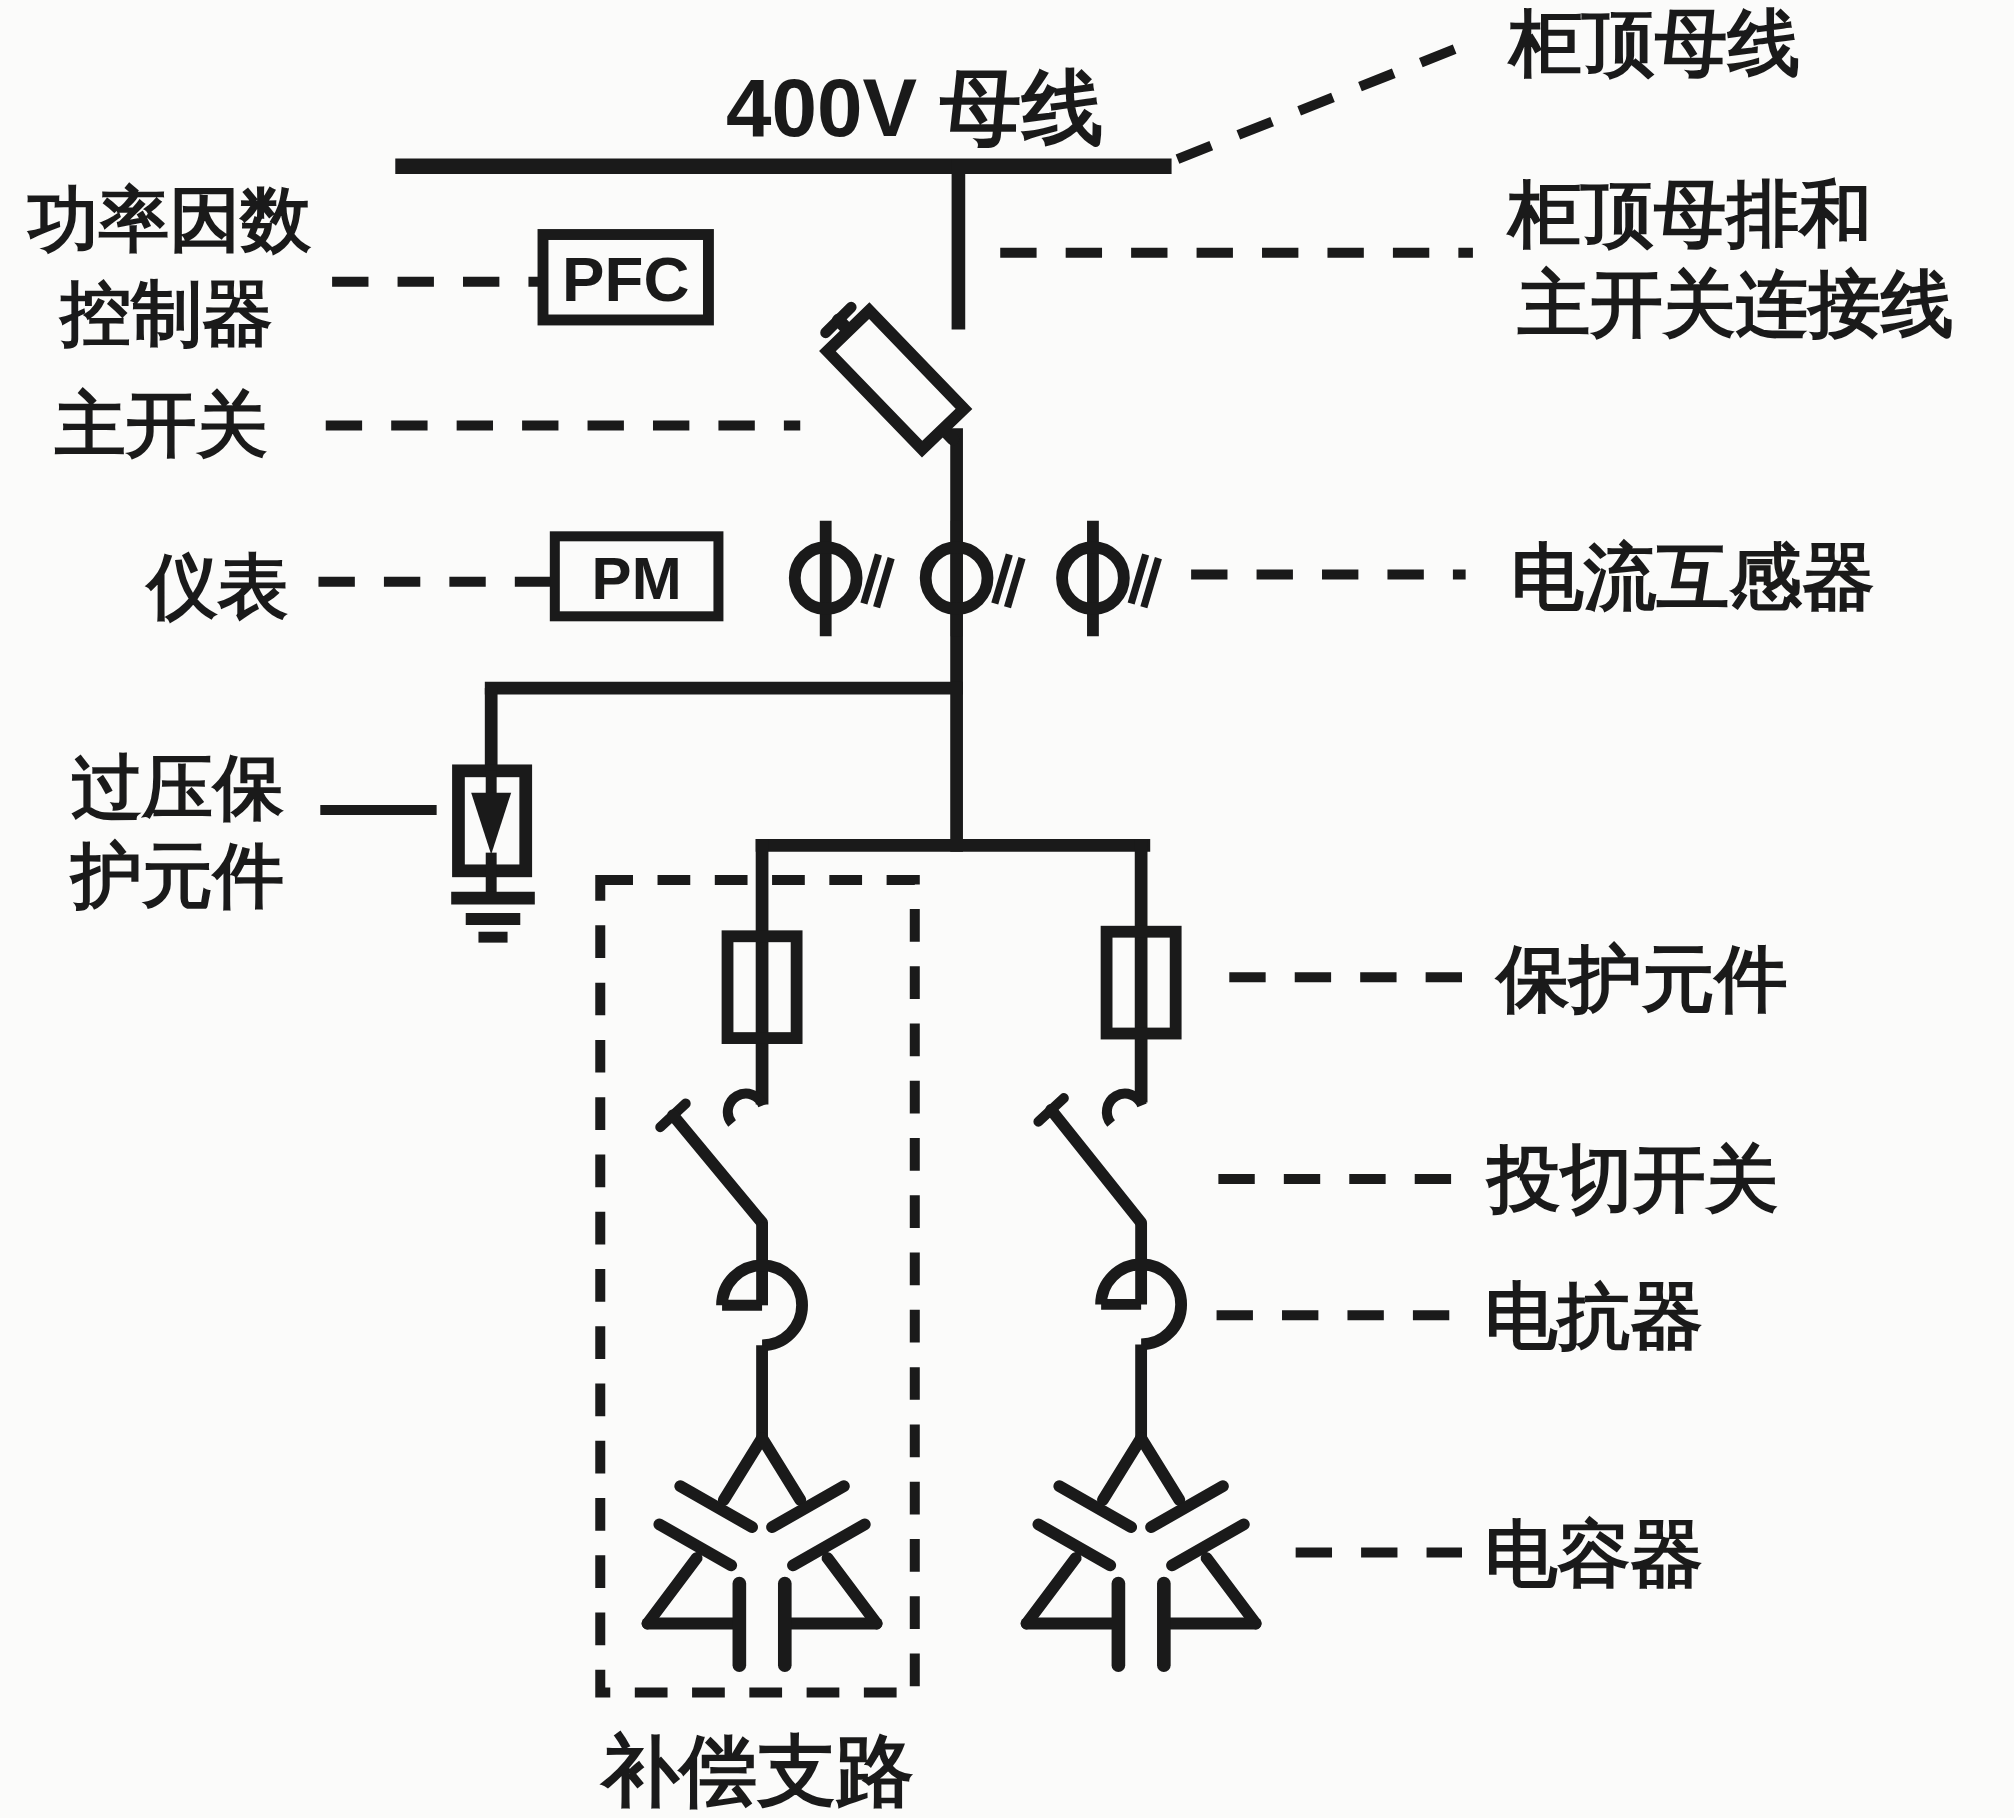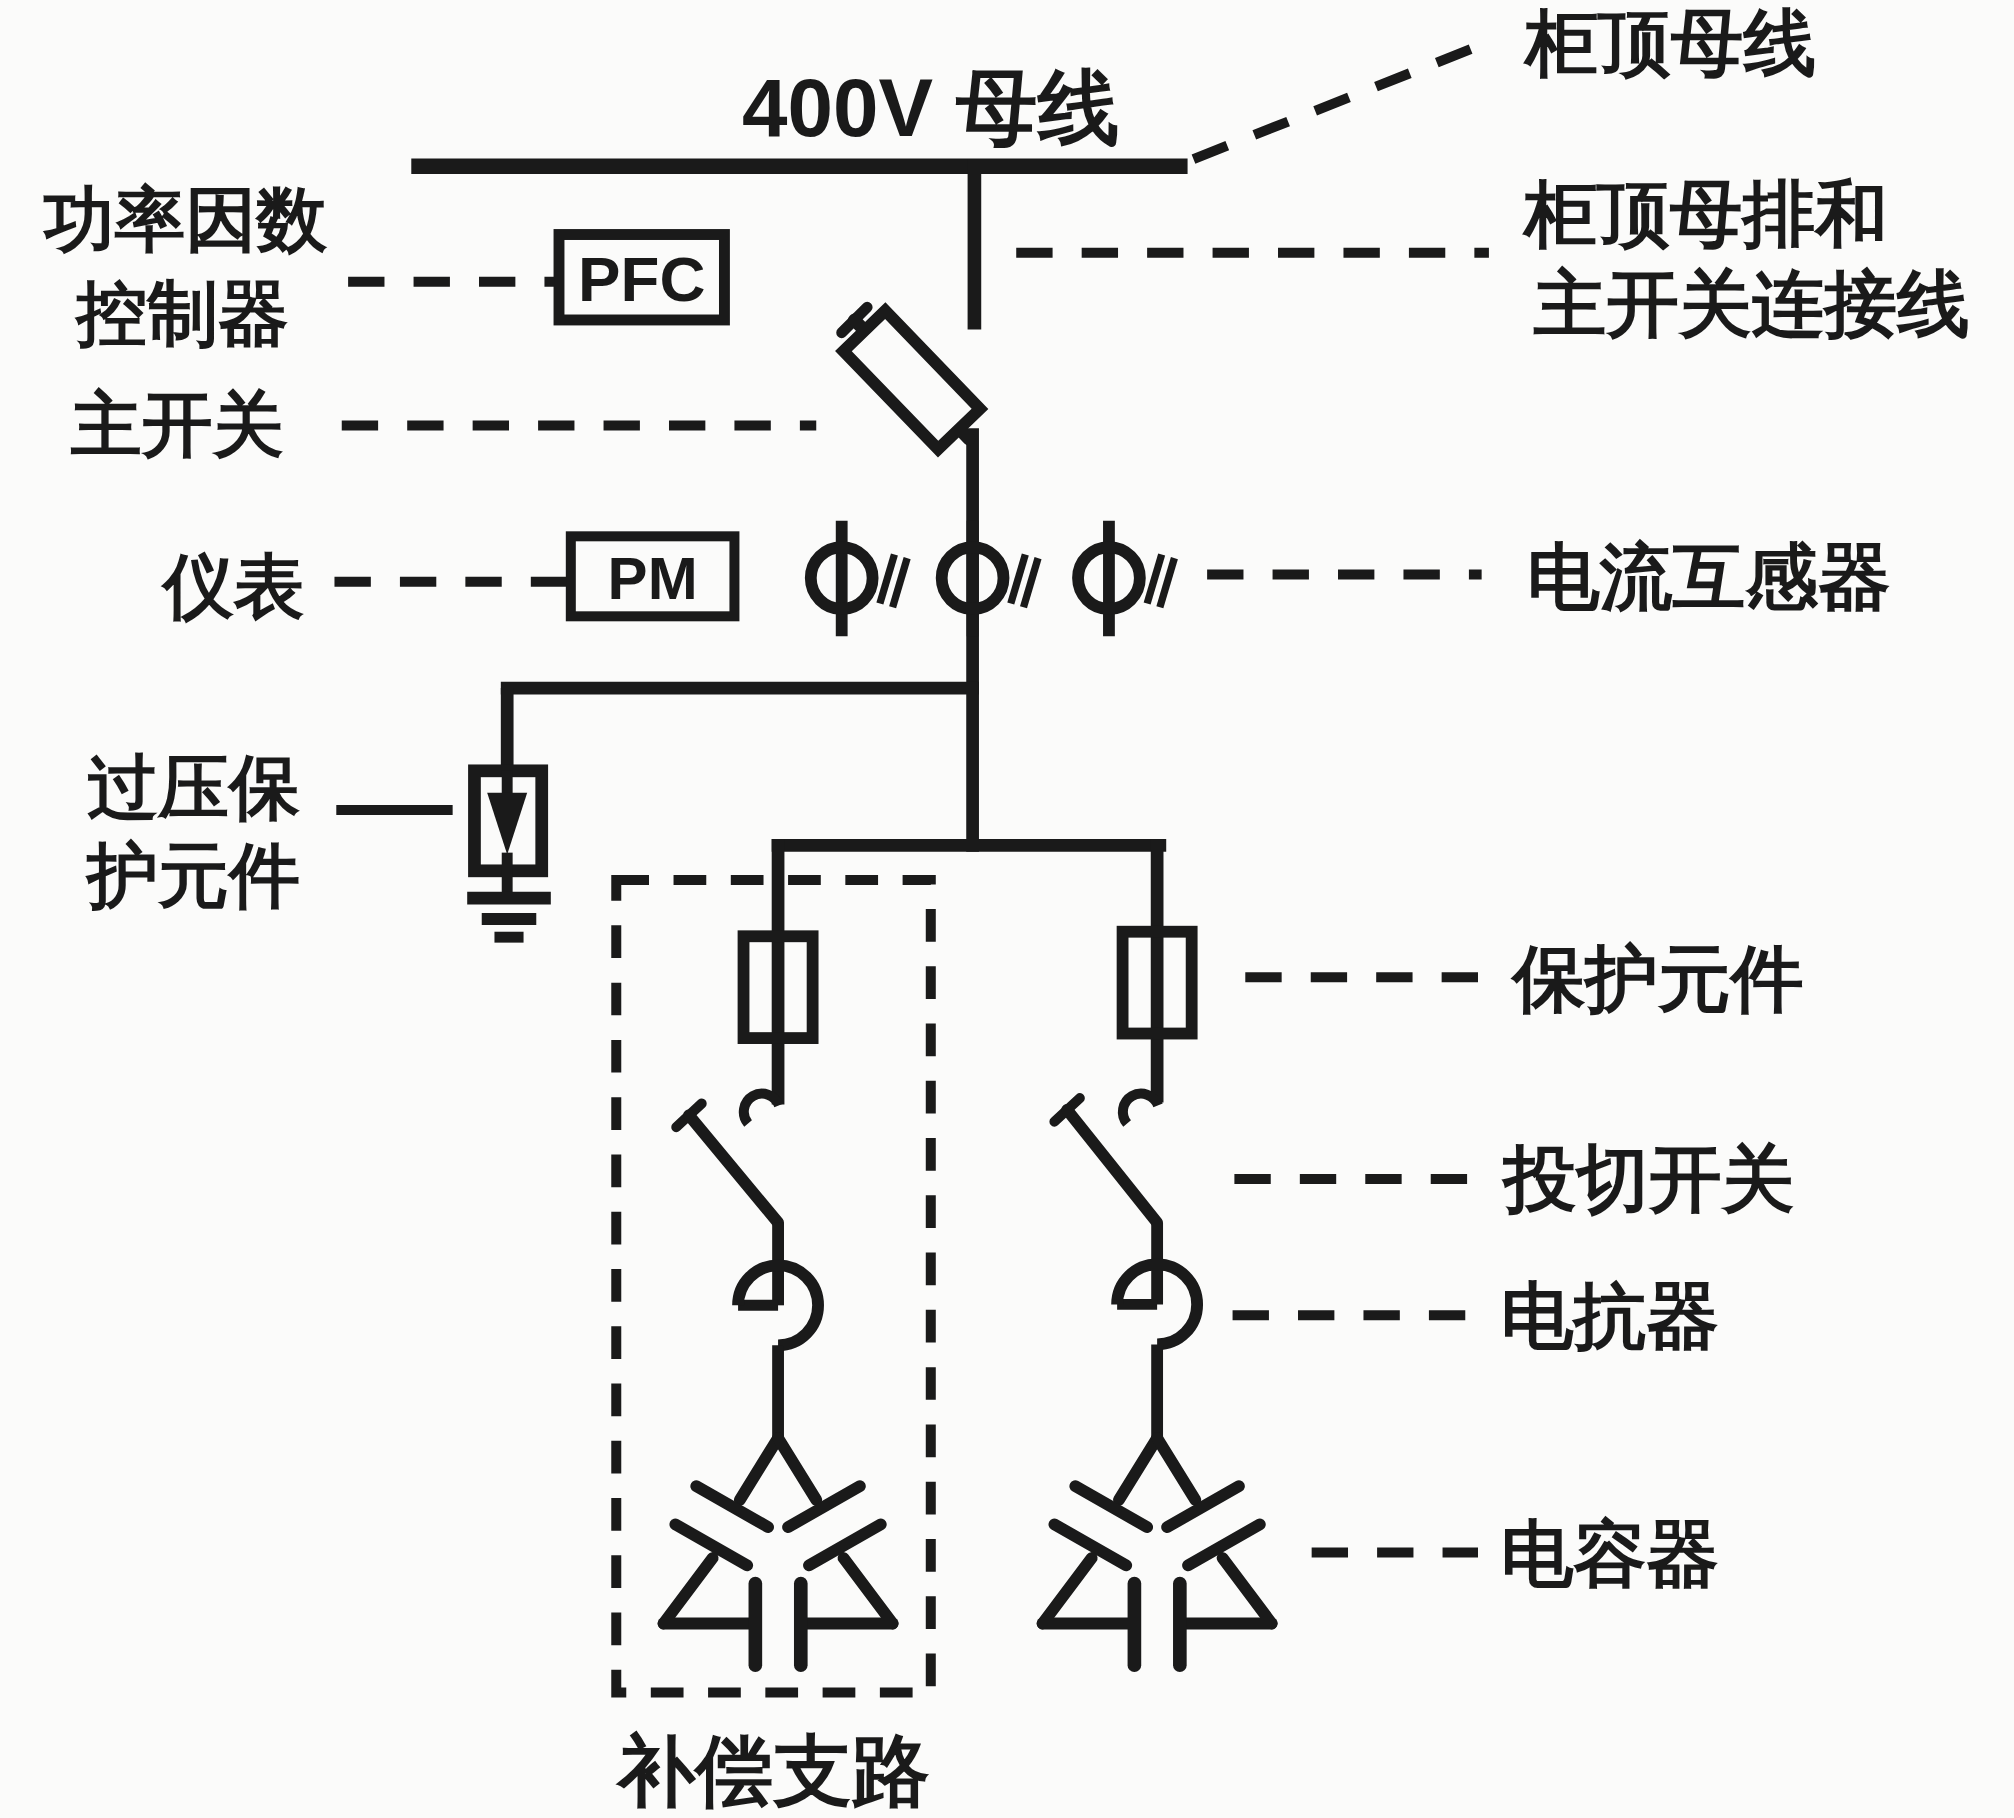--- a/index.html
+++ b/index.html
@@ -2,21 +2,21 @@
 <html style="font-size:14.5px"><head>
 <meta charset="utf-8">
 <style>
   html,body{margin:0;padding:0;}
   body{
     width:2015px;height:1818px;
     background:#fbfbfa;
     font-family:"Liberation Sans", sans-serif;
     overflow:hidden;
   }
-  .stage{position:relative;width:1946px;height:1818px;padding-left:16px;}
+  .stage{position:relative;width:1946px;height:1818px;}
   svg{display:block;}
   text{
     fill:#1a1a1a;
     font-family:"Liberation Sans", sans-serif;
     font-weight:600;
   }
   .lbl{font-size:78px;}
   .lblR{font-size:80px;}
   .title{font-size:90px;}
   .boxtxt{font-size:70px;}

